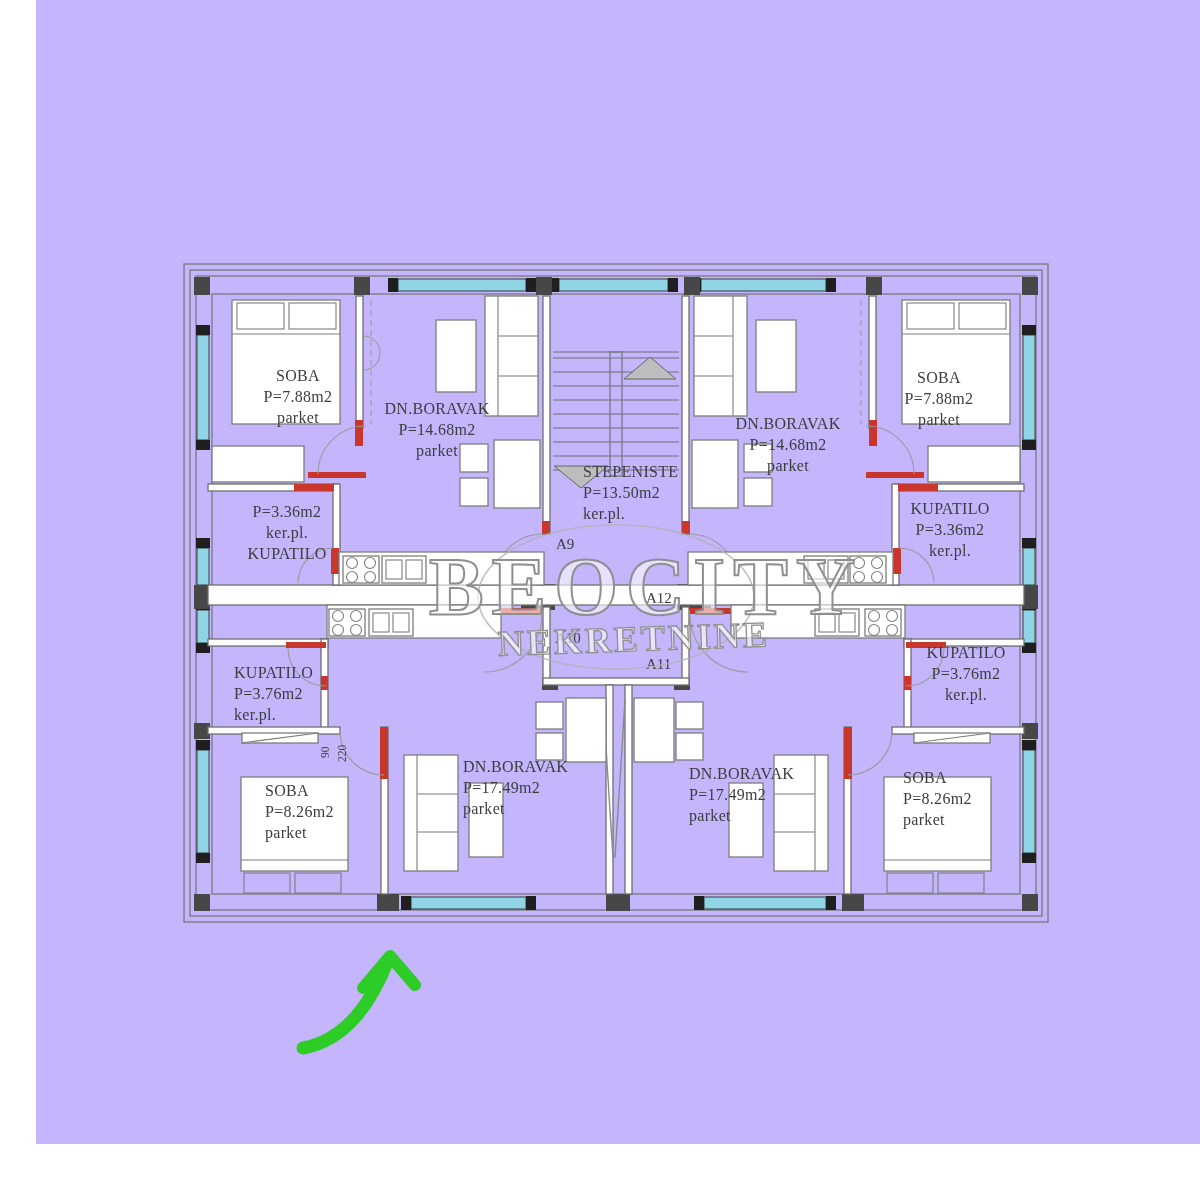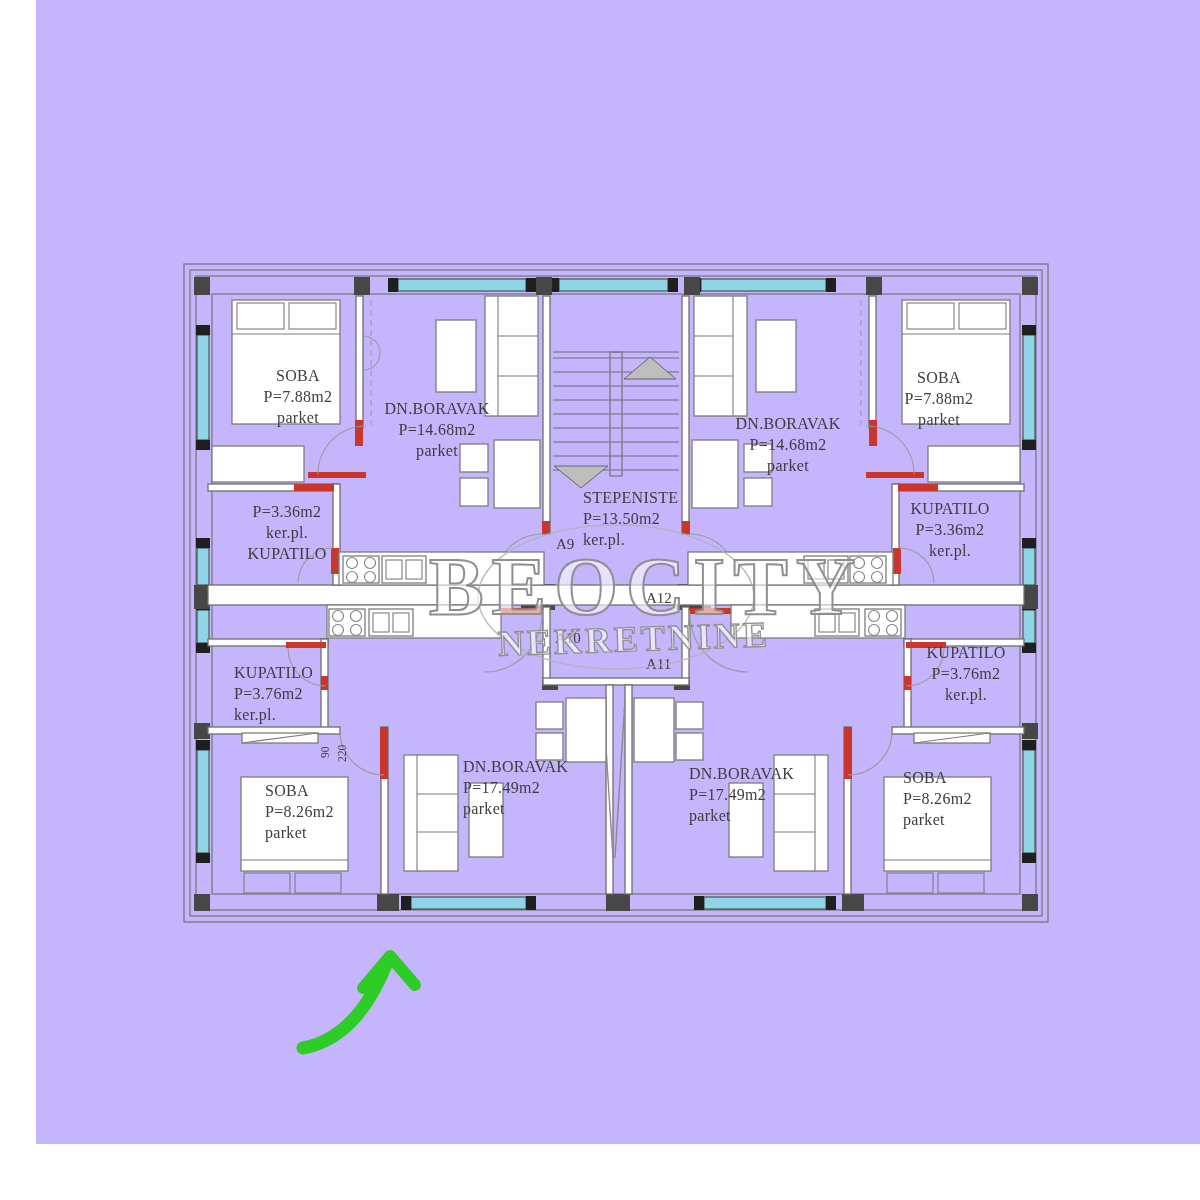--- a/index.html
+++ b/index.html
@@ -365,21 +365,21 @@
       <span>P=7.88m2</span>
       <span>parket</span>
     </div>
 
     <div class="lbl c" style="left:914px;top:499px">
       <span>KUPATILO</span>
       <span>P=3.36m2</span>
       <span>ker.pl.</span>
     </div>
 
-    <div class="lbl" style="left:547px;top:488px">
+    <div class="lbl" style="left:547px;top:462px">
       <span>STEPENISTE</span>
       <span>P=13.50m2</span>
       <span>ker.pl.</span>
     </div>
 
     <div class="lbl" style="left:198px;top:663px">
       <span>KUPATILO</span>
       <span>P=3.76m2</span>
       <span>ker.pl.</span>
     </div>

